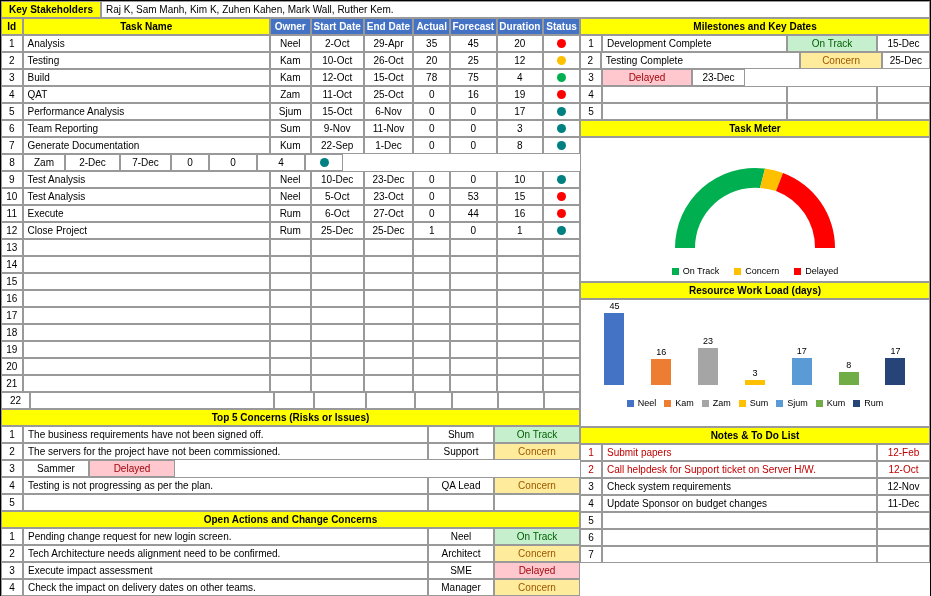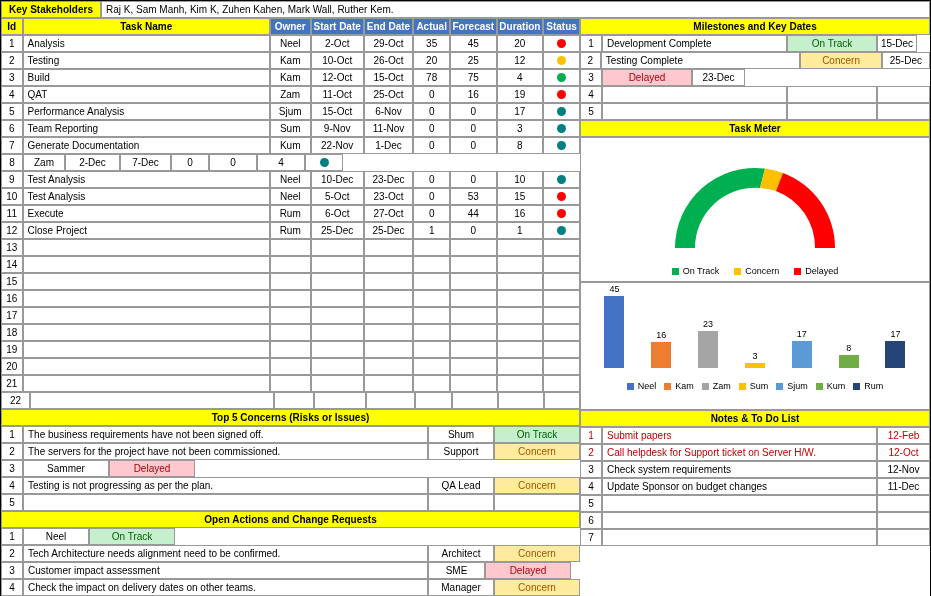--- a/index.html
+++ b/index.html
@@ -54,21 +54,21 @@
   <div class="cell hdr-blue" style="width:48px">Duration</div>
   <div class="cell hdr-blue" style="width:38px">Status</div>
 </div>
 
 <div id="task-rows">
           <div class="row">
             <div class="cell center" style="width:22px">1</div>
   <div class="cell" style="width:257px">Analysis</div>
   <div class="cell center" style="width:42px">Neel</div>
   <div class="cell center" style="width:55px">2-Oct</div>
-  <div class="cell center" style="width:51px">29-Oct</div>
+  <div class="cell center" style="width:51px">29-Apr</div>
   <div class="cell center" style="width:38px">35</div>
   <div class="cell center" style="width:48px">45</div>
   <div class="cell center" style="width:48px">20</div>
   <div class="cell center" style="width:38px">
               <div class="status-dot red"></div>
             </div>
           </div>
           <div class="row">
             <div class="cell center" style="width:22px">2</div>
   <div class="cell" style="width:257px">Testing</div>
@@ -131,21 +131,21 @@
   <div class="cell center" style="width:48px">0</div>
   <div class="cell center" style="width:48px">3</div>
   <div class="cell center" style="width:38px">
               <div class="status-dot teal"></div>
             </div>
           </div>
           <div class="row">
             <div class="cell center" style="width:22px">7</div>
   <div class="cell" style="width:257px">Generate Documentation</div>
   <div class="cell center" style="width:42px">Kum</div>
-  <div class="cell center" style="width:55px">22-Nov</div>
+  <div class="cell center" style="width:55px">22-Sep</div>
   <div class="cell center" style="width:51px">1-Dec</div>
   <div class="cell center" style="width:38px">0</div>
   <div class="cell center" style="width:48px">0</div>
   <div class="cell center" style="width:48px">8</div>
   <div class="cell center" style="width:38px">
               <div class="status-dot teal"></div>
             </div>
           </div>
           <div class="row">
             <div class="cell center" style="width:22px">8</div>
@@ -336,56 +336,57 @@
   <div class="cell center ontrack" style="width:86px">On Track</div>
           </div>
           <div class="row">
             <div class="cell center" style="width:22px">2</div>
   <div class="cell" style="width:405px">The servers for the project have not been commissioned.</div>
   <div class="cell center" style="width:66px">Support</div>
   <div class="cell center concern" style="width:86px">Concern</div>
           </div>
           <div class="row">
             <div class="cell center" style="width:22px">3</div>
-  <div class="cell center" style="width:86px">Sammer</div>
+  <div class="cell center" style="width:66px">Sammer</div>
   <div class="cell center delayed" style="width:86px">Delayed</div>
           </div>
           <div class="row">
             <div class="cell center" style="width:22px">4</div>
   <div class="cell" style="width:405px">Testing is not progressing as per the plan.</div>
   <div class="cell center" style="width:66px">QA Lead</div>
   <div class="cell center concern" style="width:86px">Concern</div>
           </div>
           <div class="row">
             <div class="cell center" style="width:22px">5</div>
   <div class="cell" style="width:405px"></div>
   <div class="cell center" style="width:66px"></div>
   <div class="cell center " style="width:86px"></div>
           </div>
         </div>
 
 <div class="row">
-          <div class="cell hdr-yellow" style="width:579px">Open Actions and Change Requests</div>
+          <div class="cell hdr-yellow" style="width:579px">Open Actions and Change Concerns</div>
         </div>
 <div id="action-rows">
           <div class="row">
             <div class="cell center" style="width:22px">1</div>
+  <div class="cell" style="width:405px">Pending change request for new login screen.</div>
   <div class="cell center" style="width:66px">Neel</div>
   <div class="cell center ontrack" style="width:86px">On Track</div>
           </div>
           <div class="row">
             <div class="cell center" style="width:22px">2</div>
   <div class="cell" style="width:405px">Tech Architecture needs alignment need to be confirmed.</div>
   <div class="cell center" style="width:66px">Architect</div>
   <div class="cell center concern" style="width:86px">Concern</div>
           </div>
           <div class="row">
             <div class="cell center" style="width:22px">3</div>
-  <div class="cell" style="width:405px">Customer impact assessment</div>
-  <div class="cell center" style="width:57px">SME</div>
+  <div class="cell" style="width:405px">Execute impact assessment</div>
+  <div class="cell center" style="width:66px">SME</div>
   <div class="cell center delayed" style="width:86px">Delayed</div>
           </div>
           <div class="row">
             <div class="cell center" style="width:22px">4</div>
   <div class="cell" style="width:405px">Check the impact on delivery dates on other teams.</div>
   <div class="cell center" style="width:66px">Manager</div>
   <div class="cell center concern" style="width:86px">Concern</div>
           </div>
         </div>
 
@@ -394,21 +395,21 @@
 <div class="right">
 
 <div class="row">
           <div class="cell hdr-yellow" style="width:350px">Milestones and Key Dates</div>
         </div>
 <div id="milestone-rows">
           <div class="row">
             <div class="cell center" style="width:22px">1</div>
   <div class="cell" style="width:185px">Development Complete</div>
   <div class="cell center ontrack" style="width:90px">On Track</div>
-  <div class="cell center" style="width:40px">15-Dec</div>
+  <div class="cell center" style="width:53px">15-Dec</div>
           </div>
           <div class="row">
             <div class="cell center" style="width:22px">2</div>
   <div class="cell" style="width:223px">Testing Complete</div>
   <div class="cell center concern" style="width:90px">Concern</div>
   <div class="cell center" style="width:53px">25-Dec</div>
           </div>
           <div class="row">
             <div class="cell center" style="width:22px">3</div>
   <div class="cell center delayed" style="width:90px">Delayed</div>
@@ -450,20 +451,23 @@
               <div class="leg-sq" style="background:#ffc000"></div>
               <span>Concern</span>
             </div>
             <div class="leg-item">
               <div class="leg-sq" style="background:#ff0000"></div>
               <span>Delayed</span>
             </div>
           </div>
 </div>
 
+<div class="row">
+          <div class="cell hdr-yellow" style="width:350px">Resource Work Load (days)</div>
+        </div>
 <div class="chart-box" style="height:128px">
   <div class="bars" id="bars">
             <div class="bar-wrap">
               <div class="bar-lbl">45</div>
               <div class="bar" style="height:72px;background:#4472c4"></div>
             </div>
             <div class="bar-wrap">
               <div class="bar-lbl">16</div>
               <div class="bar" style="height:25.6px;background:#ed7d31"></div>
             </div>

